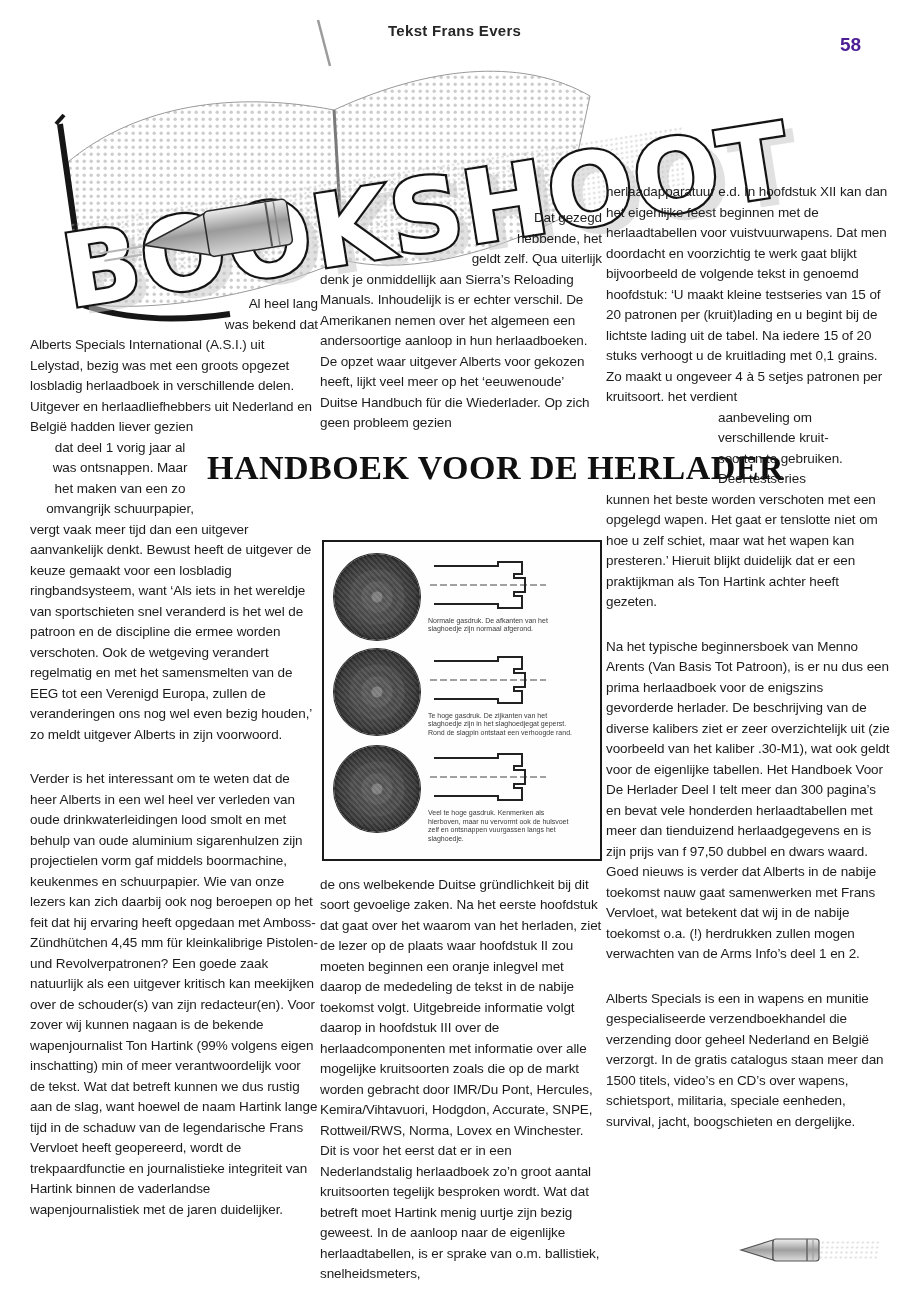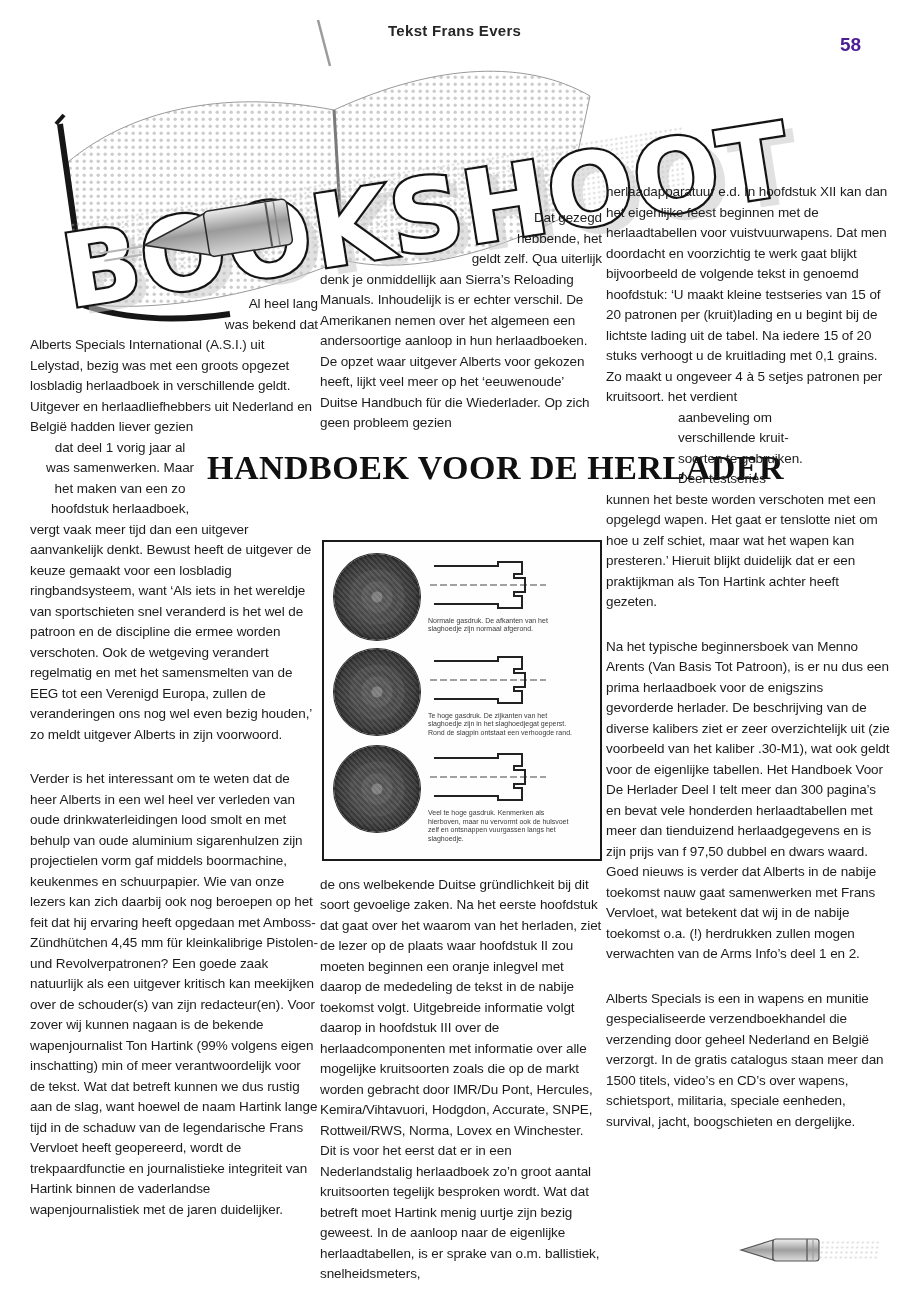--- a/index.html
+++ b/index.html
@@ -39,21 +39,21 @@
     position:absolute;font-size:13.5px;line-height:20.5px;
     letter-spacing:-.1px;color:#1c1c1c;
   }
   .col p{margin:0;}
   .col .lines-right{text-align:right;}
   .col .gap{height:24px;}
   #col-left{left:30px;top:294px;width:288px;}
   #col-left .narrow{width:180px;text-align:center;}
   #col-mid{left:320px;top:208px;width:282px;}
   #col-right{left:606px;top:182px;width:284px;}
-  #col-right .indent{margin-left:72px;width:170px;}
+  #col-right .indent{margin-left:112px;width:170px;}
   
   .figure-box{
     width:258px;margin:106px 0 0 2px;
     border:2px solid #1a1a1a;padding:12px 8px 6px 10px;background:#fefefe;
   }
   .fig-row{display:flex;align-items:flex-start;margin-bottom:9px;}
   .headstamp{
     width:86px;height:86px;border-radius:50%;flex:0 0 auto;
     background:
       repeating-linear-gradient(47deg, rgba(255,255,255,.10) 0 2px, rgba(0,0,0,0) 2px 4px),
@@ -119,26 +119,26 @@
     </g>
   </svg>
 
   <div class="headline">HANDBOEK VOOR DE HERLADER</div>
 
   <div class="col" id="col-left">
     <div class="lines-right">
         <div>Al heel lang</div>
         <div>was bekend dat</div>
       </div>
-    <p>Alberts Specials International (A.S.I.) uit Lelystad, bezig was met een groots opgezet losbladig herlaadboek in verschillende geldt. Uitgever en herlaadliefhebbers uit Nederland en België hadden liever gezien</p>
+    <p>Alberts Specials International (A.S.I.) uit Lelystad, bezig was met een groots opgezet losbladig herlaadboek in verschillende delen. Uitgever en herlaadliefhebbers uit Nederland en België hadden liever gezien</p>
     <div class="narrow">
         <div>dat deel 1 vorig jaar al</div>
-        <div>was samenwerken. Maar</div>
+        <div>was ontsnappen. Maar</div>
         <div>het maken van een zo</div>
-        <div>hoofdstuk herlaadboek,</div>
+        <div>omvangrijk schuurpapier,</div>
       </div>
     <p>vergt vaak meer tijd dan een uitgever aanvankelijk denkt. Bewust heeft de uitgever de keuze gemaakt voor een losbladig ringbandsysteem, want ‘Als iets in het wereldje van sportschieten snel veranderd is het wel de patroon en de discipline die ermee worden verschoten. Ook de wetgeving verandert regelmatig en met het samensmelten van de EEG tot een Verenigd Europa, zullen de veranderingen ons nog wel even bezig houden,’ zo meldt uitgever Alberts in zijn voorwoord.</p>
     <div class="gap"></div>
     <p>Verder is het interessant om te weten dat de heer Alberts in een wel heel ver verleden van oude drinkwaterleidingen lood smolt en met behulp van oude aluminium sigarenhulzen zijn projectielen vorm gaf middels boormachine, keukenmes en schuurpapier. Wie van onze lezers kan zich daarbij ook nog beroepen op het feit dat hij ervaring heeft opgedaan met Amboss-Zündhütchen 4,45 mm für kleinkalibrige Pistolen- und Revolverpatronen? Een goede zaak natuurlijk als een uitgever kritisch kan meekijken over de schouder(s) van zijn redacteur(en). Voor zover wij kunnen nagaan is de bekende wapenjournalist Ton Hartink (99% volgens eigen inschatting) min of meer verantwoordelijk voor de tekst. Wat dat betreft kunnen we dus rustig aan de slag, want hoewel de naam Hartink lange tijd in de schaduw van de legendarische Frans Vervloet heeft geopereerd, wordt de trekpaardfunctie en journalistieke integriteit van Hartink binnen de vaderlandse wapenjournalistiek met de jaren duidelijker.</p>
   </div>
 
   <div class="col" id="col-mid">
     <div class="lines-right">
         <div>Dat gezegd</div>
         <div>hebbende, het</div>

